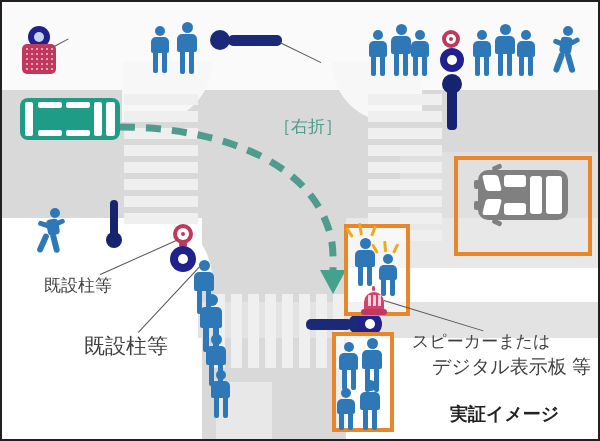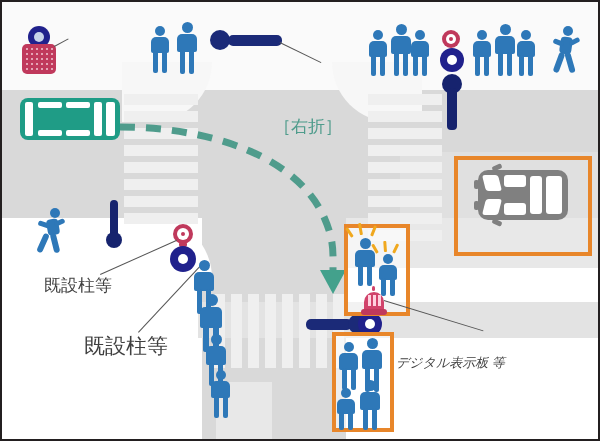--- a/index.html
+++ b/index.html
@@ -70,21 +70,21 @@
   
   .lbl{position:absolute;white-space:nowrap;color:#3f3f3f;}
   .lbl-5g{left:62px;top:4px;font-size:18px;line-height:22px;}
   .lbl-base{left:62px;top:27px;font-size:18px;line-height:22px;}
   .lbl-signal{left:272px;top:58px;font-size:17px;}
   .lbl-bus{left:12px;top:142px;font-size:17px;color:#3a8f7f;}
   .lbl-turn{left:272px;top:113px;font-size:17px;color:#4f9c8c;}
   .lbl-camera{left:42px;top:272px;font-size:17px;}
   .lbl-pole{left:82px;top:330px;font-size:21px;}
   .lbl-speaker1{left:410px;top:328px;font-size:17px;}
-  .lbl-speaker2{left:394px;top:352px;font-size:13px;font-style:italic;}
+  .lbl-speaker2{left:430px;top:352px;font-size:19px;}
   .lbl-vehicle{left:470px;top:222px;font-size:17px;}
   .lbl-footer{left:448px;top:400px;font-size:18px;font-weight:bold;color:#222;}
 
   
   .leader{position:absolute;background:#555;transform-origin:0 0;height:1px;}
 
   
   .obox{position:absolute;border:4px solid #e8862a;background:transparent;box-sizing:border-box;}
   .obox-vehicle{left:452px;top:154px;width:138px;height:100px;background:rgba(232,232,232,0.0);}
   .obox-alert{left:342px;top:222px;width:66px;height:92px;background:rgba(255,255,255,0.55);}
@@ -450,20 +450,21 @@
 
   <div class="icon" style="left:358px;top:288px;width:28px;height:26px;">
     <div class="siren-dome" style="left:4px;top:2px;width:20px;height:17px;"></div>
     <div class="siren-bar" style="left:8px;top:5px;width:3px;height:11px;"></div>
     <div class="siren-bar" style="left:13px;top:5px;width:3px;height:11px;"></div>
     <div class="siren-bar" style="left:18px;top:5px;width:3px;height:11px;"></div>
     <div class="siren-base" style="left:1px;top:19px;width:26px;height:6px;"></div>
     <div style="position:absolute;left:12px;top:-4px;width:3px;height:5px;background:#d1436b;border-radius:2px;"></div>
   </div>
   <div class="leader" style="left:382px;top:298px;width:104px;transform:rotate(17deg);"></div>
+  <div class="lbl lbl-speaker1">スピーカーまたは</div>
   <div class="lbl lbl-speaker2">デジタル表示板 等</div>
 
   <div class="obox obox-ped"></div>
   <div class="icon" style="left:336px;top:340px;">
     <div class="person" style="width:22px;height:48px;">
       <div class="head" style="left:6px;top:0;width:10px;height:10px;background:#2e78b8;"></div>
       <div class="body" style="left:1px;top:11px;width:19px;height:17px;background:#2e78b8;border-radius:5px 5px 2px 2px;"></div>
       <div class="body" style="left:4px;top:26px;width:5px;height:22px;background:#2e78b8;border-radius:2px;"></div>
       <div class="body" style="left:13px;top:26px;width:5px;height:22px;background:#2e78b8;border-radius:2px;"></div>
     </div>
@@ -486,14 +487,15 @@
   </div>
   <div class="icon" style="left:356px;top:378px;">
     <div class="person" style="width:24px;height:50px;">
       <div class="head" style="left:7px;top:0;width:11px;height:11px;background:#2e78b8;"></div>
       <div class="body" style="left:2px;top:12px;width:20px;height:18px;background:#2e78b8;border-radius:5px 5px 2px 2px;"></div>
       <div class="body" style="left:5px;top:28px;width:5px;height:22px;background:#2e78b8;border-radius:2px;"></div>
       <div class="body" style="left:14px;top:28px;width:5px;height:22px;background:#2e78b8;border-radius:2px;"></div>
     </div>
   </div>
 
+  <div class="lbl lbl-footer">実証イメージ</div>
 
 </div>
 
 </body></html>

